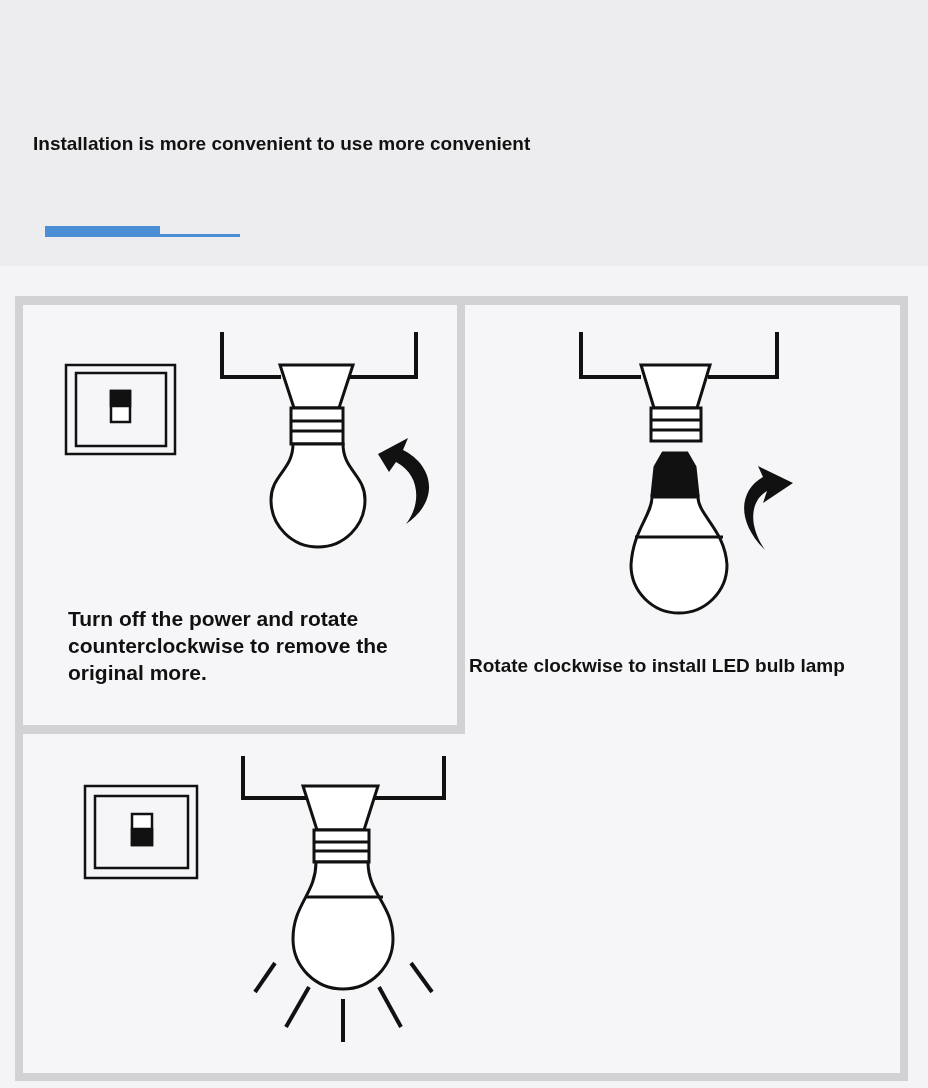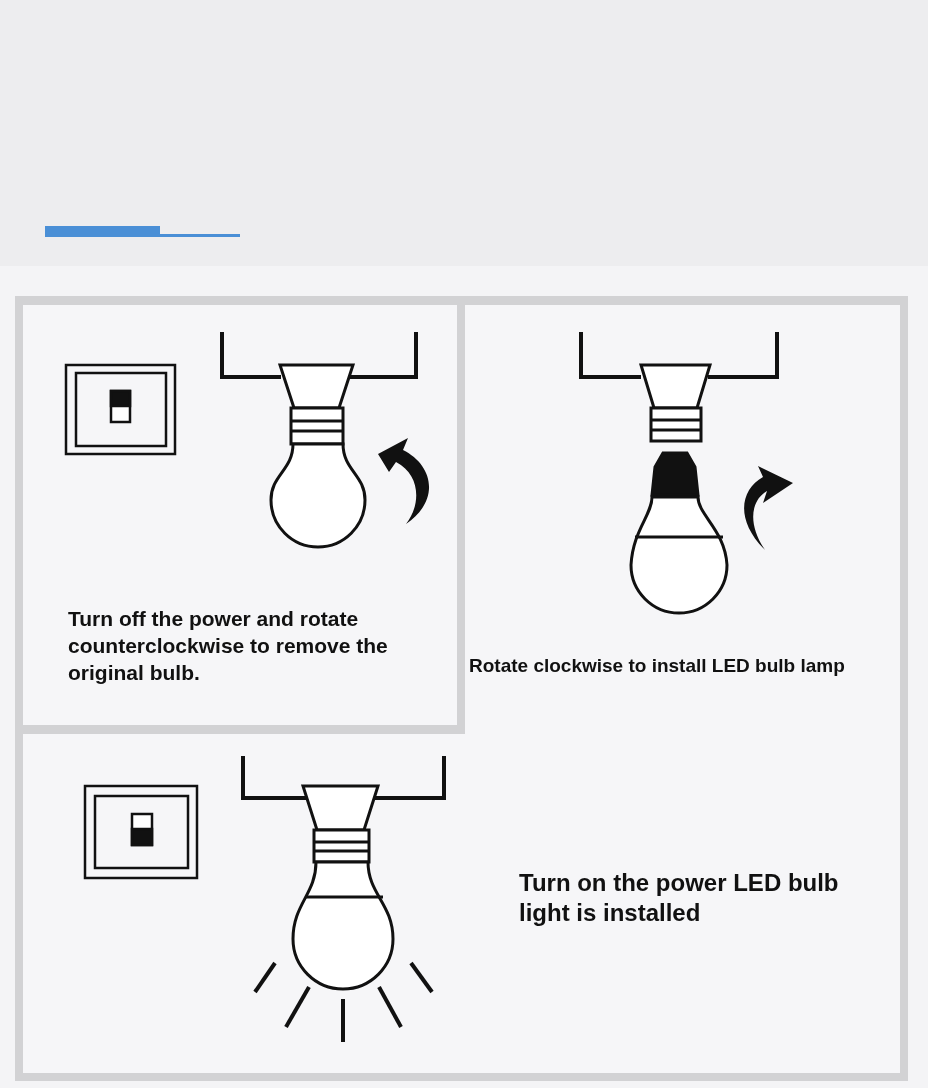--- a/index.html
+++ b/index.html
@@ -46,20 +46,21 @@
     font-size: 21px; line-height: 27px;
   }
   .c1 { left: 45px; top: 300px; width: 360px; }
   .c2 { left: 4px; top: 347px; width: 430px; font-size: 19px; }
   .c3 { left: 496px; top: 134px; width: 330px; font-size: 24px; line-height: 30px; }
 </style>
 </head>
 <body>
 
 <div class="header">
+  <p class="subtitle">Installation is more convenient to use more convenient</p>
   <div class="accent-thick"></div>
   <div class="accent-thin"></div>
 </div>
 
 <div class="grid-frame"></div>
 
 <div class="panel p1">
   <svg width="434" height="420" viewBox="0 0 434 420">
     <g fill="none" stroke="#111" stroke-width="2.5">
       <rect x="43" y="60" width="109" height="89"></rect>
@@ -75,21 +76,21 @@
       <polygon points="257,60 330,60 316,103 271,103"></polygon>
       <rect x="268" y="103" width="52" height="36"></rect>
       <line x1="268" y1="116" x2="320" y2="116"></line>
       <line x1="268" y1="126" x2="320" y2="126"></line>
       <path d="M270,139 C270,165 248,170 248,195 A46,46 0 0 0 342,195 C342,170 320,165 320,139 Z"></path>
     </g>
     <g>
       <path d="M355,149 L385,133 L380,145 C410,160 418,195 383,219 C398,200 398,170 373,157 L366,167 Z" fill="#111"></path>
     </g>
   </svg>
-  <p class="caption c1">Turn off the power and rotate counterclockwise to remove the original bulb.</p>
+  <p class="caption c1">Turn off the power and rotate counterclockwise to remove the original more.</p>
 </div>
 
 <div class="panel p2">
   <svg width="435" height="420" viewBox="0 0 435 420">
     <g fill="none" stroke="#111" stroke-width="4">
       <polyline points="116,27 116,72 176,72"></polyline>
       <polyline points="243,72 312,72 312,27"></polyline>
     </g>
     <g fill="#fff" stroke="#111" stroke-width="3">
       <polygon points="176,60 245,60 232,103 189,103"></polygon>
@@ -130,14 +131,13 @@
       <line x1="282" y1="163" x2="360" y2="163"></line>
     </g>
     <g stroke="#111" stroke-width="4" stroke-linecap="butt">
       <line x1="252" y1="229" x2="232" y2="258"></line>
       <line x1="286" y1="253" x2="263" y2="293"></line>
       <line x1="320" y1="265" x2="320" y2="308"></line>
       <line x1="356" y1="253" x2="378" y2="293"></line>
       <line x1="388" y1="229" x2="409" y2="258"></line>
     </g>
   </svg>
-  <p class="caption c3">Turn on the power LED bulb light is installed</p>
 </div>
 
 </body></html>

